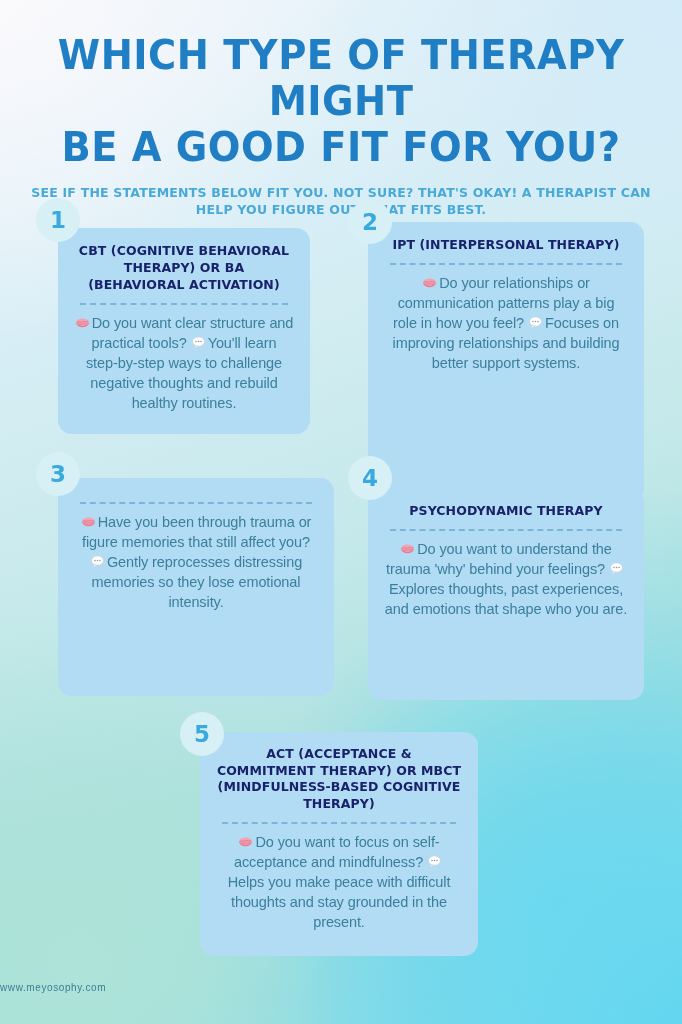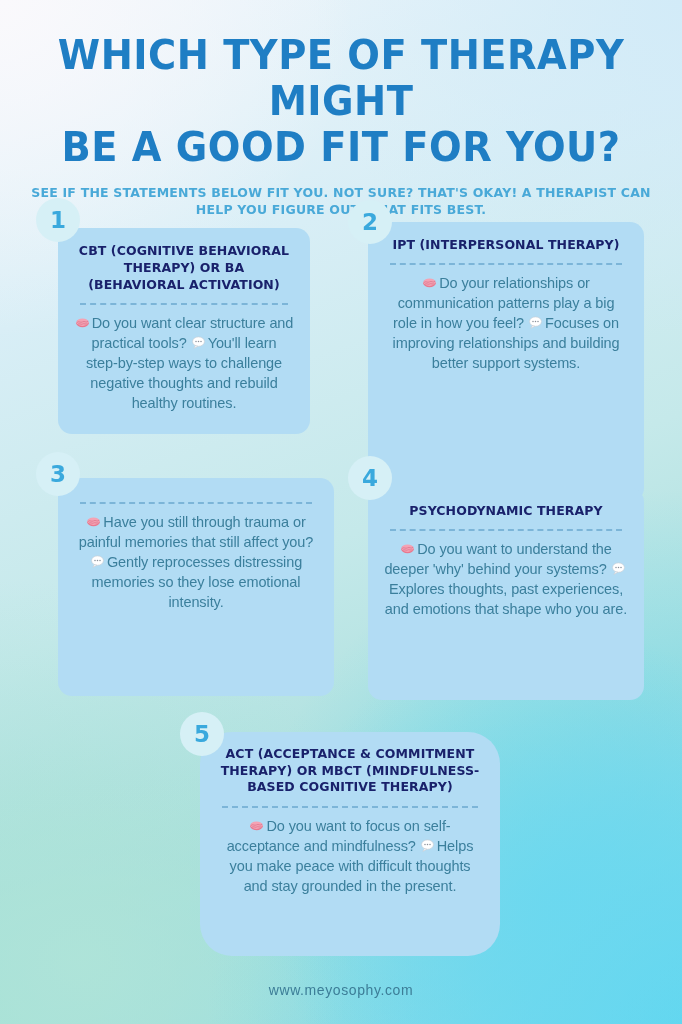--- a/index.html
+++ b/index.html
@@ -126,34 +126,34 @@
 
   
   #card1 { left: 58px;  top: 228px; width: 252px; height: 206px; }
   #badge1{ left: 36px;  top: 198px; }
   #card2 { left: 368px; top: 222px; width: 276px; height: 280px; }
   #badge2{ left: 348px; top: 200px; }
   #card3 { left: 58px;  top: 478px; width: 276px; height: 218px; }
   #badge3{ left: 36px;  top: 452px; }
   #card4 { left: 368px; top: 488px; width: 276px; height: 212px; }
   #badge4{ left: 348px; top: 456px; }
-  #card5 { left: 200px; top: 732px; width: 300px; height: 224px; border-radius: 32px; }
+  #card5 { left: 200px; top: 732px; width: 278px; height: 224px; }
   #badge5{ left: 180px; top: 712px; }
 
   #card5 .card-title { line-height: 16.5px; }
 
   
   .footer {
     position: absolute;
     left: 0;
     top: 982px;
     width: 682px;
-    text-align: center;
+    text-align: left;
     font-family: "Liberation Sans", sans-serif;
-    font-size: 14px;
+    font-size: 10px;
     letter-spacing: 0.6px;
     color: #3c7d97;
   }
 </style>
 </head>
 <body>
 
 <div id="bg"></div>
 <div id="bg2"></div>
 
@@ -209,42 +209,42 @@
 
   <div class="badge" id="badge3">3</div>
   <div class="card" id="card3">
     <hr class="divider">
     <div class="card-body">
       <span class="emo"><svg width="15" height="15" viewBox="0 0 24 24">
             <ellipse cx="12" cy="13" rx="10" ry="6.5" fill="#e8798f"></ellipse>
             <ellipse cx="12" cy="11.5" rx="9.5" ry="6" fill="#f4a3b4"></ellipse>
             <path d="M3 12c3-3 6 1 9-1s6 2 9-1" stroke="#d96c84" stroke-width="1.1" fill="none"></path>
             <path d="M4 15c3-2.5 6 1 8-.6s6 1.6 8-1" stroke="#d96c84" stroke-width="1.1" fill="none"></path>
-          </svg></span><span>Have you still through trauma or painful memories that still affect you?</span>
+          </svg></span><span>Have you been through trauma or figure memories that still affect you?</span>
       <span class="emo"><svg width="15" height="15" viewBox="0 0 24 24">
             <ellipse cx="12" cy="10.5" rx="9.5" ry="7.5" fill="#ffffff" stroke="#c9cdd4" stroke-width="1"></ellipse>
             <path d="M7 17l-2.5 4.5L11 18z" fill="#ffffff" stroke="#c9cdd4" stroke-width="1"></path>
             <circle cx="8" cy="10.5" r="1.2" fill="#8b9099"></circle>
             <circle cx="12" cy="10.5" r="1.2" fill="#8b9099"></circle>
             <circle cx="16" cy="10.5" r="1.2" fill="#8b9099"></circle>
           </svg></span><span>Gently reprocesses distressing memories so they lose emotional intensity.</span>
     </div>
   </div>
 
   <div class="badge" id="badge4">4</div>
   <div class="card" id="card4">
     <div class="card-title">Psychodynamic Therapy</div>
     <hr class="divider">
     <div class="card-body">
       <span class="emo"><svg width="15" height="15" viewBox="0 0 24 24">
             <ellipse cx="12" cy="13" rx="10" ry="6.5" fill="#e8798f"></ellipse>
             <ellipse cx="12" cy="11.5" rx="9.5" ry="6" fill="#f4a3b4"></ellipse>
             <path d="M3 12c3-3 6 1 9-1s6 2 9-1" stroke="#d96c84" stroke-width="1.1" fill="none"></path>
             <path d="M4 15c3-2.5 6 1 8-.6s6 1.6 8-1" stroke="#d96c84" stroke-width="1.1" fill="none"></path>
-          </svg></span><span>Do you want to understand the deeper 'why' behind your systems?</span>
+          </svg></span><span>Do you want to understand the trauma 'why' behind your feelings?</span>
       <span class="emo"><svg width="15" height="15" viewBox="0 0 24 24">
             <ellipse cx="12" cy="10.5" rx="9.5" ry="7.5" fill="#ffffff" stroke="#c9cdd4" stroke-width="1"></ellipse>
             <path d="M7 17l-2.5 4.5L11 18z" fill="#ffffff" stroke="#c9cdd4" stroke-width="1"></path>
             <circle cx="8" cy="10.5" r="1.2" fill="#8b9099"></circle>
             <circle cx="12" cy="10.5" r="1.2" fill="#8b9099"></circle>
             <circle cx="16" cy="10.5" r="1.2" fill="#8b9099"></circle>
           </svg></span><span>Explores thoughts, past experiences, and emotions that shape who you are.</span>
     </div>
   </div>
 

